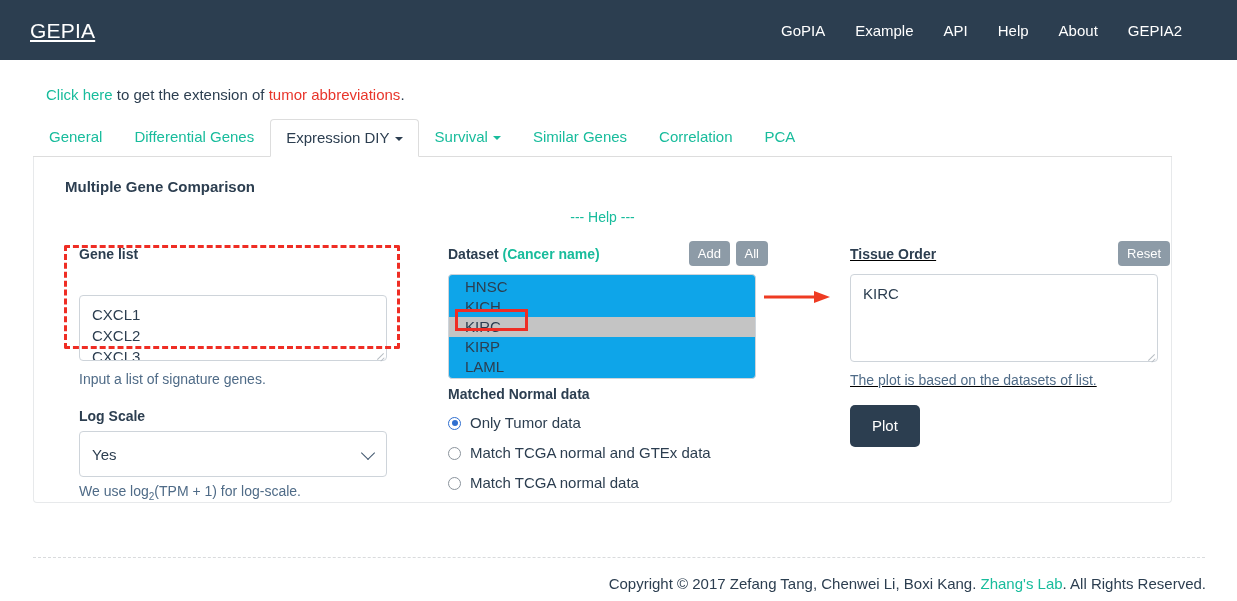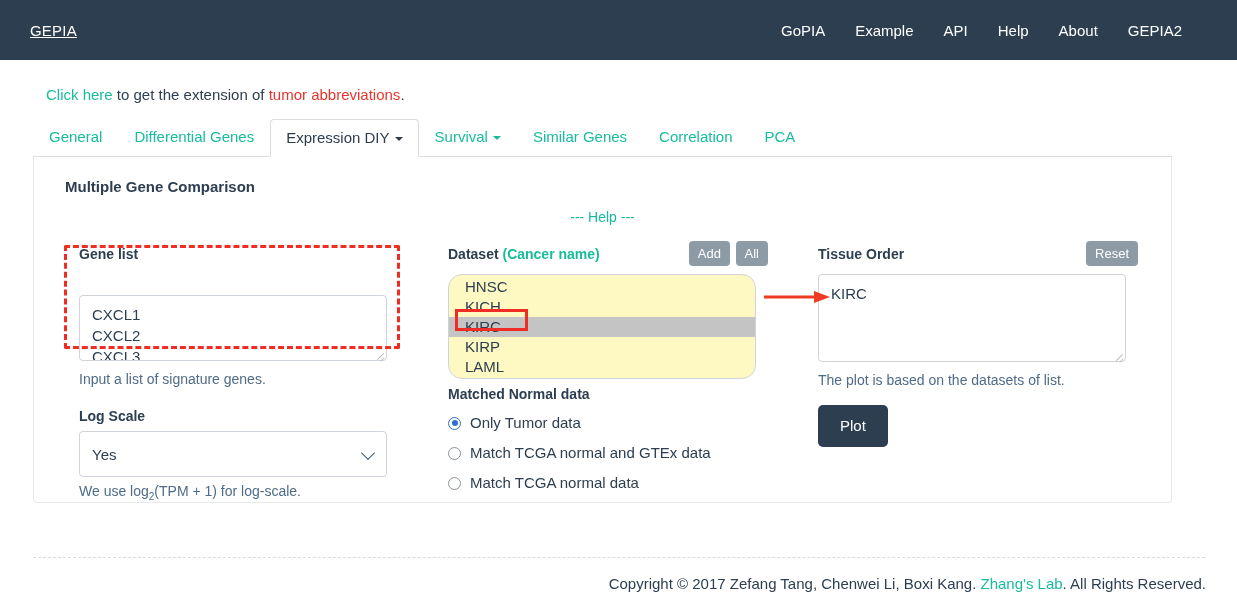--- a/index.html
+++ b/index.html
@@ -14,21 +14,21 @@
 
   
   .navbar {
     position: absolute; left: 0; top: 0;
     width: 1237px; height: 60px;
     background: #2c3e50;
     display: flex; align-items: center;
   }
   .brand {
     color: #ffffff;
-    font-size: 15px;
+    font-size: 21px;
     font-weight: 400;
     margin-left: 30px;
     letter-spacing: .2px;
     line-height: 1;
   }
   .nav-links {
     position: absolute; right: 40px; top: 0;
     height: 60px;
     display: flex; align-items: center;
   }
@@ -103,21 +103,21 @@
     text-align: center;
     font-size: 14px;
     color: #18bc9c;
     text-decoration: none;
   }
 
   
   .col { position: absolute; }
   .col-gene  { left: 45px;  top: 88px; width: 320px; }
   .col-data  { left: 414px; top: 88px; width: 320px; }
-  .col-order { left: 784px; top: 88px; width: 320px; }
+  .col-order { left: 816px; top: 88px; width: 320px; text-decoration: underline; }
 
   .field-label {
     font-size: 14px; font-weight: bold; color: #2c3e50;
     line-height: 18px;
     margin: 0 0 6px 0;
     display: block;
   }
   .field-label .sub { color: #18bc9c; }
 
   .txtarea {
@@ -179,22 +179,22 @@
     border-right: 1.6px solid #41576e;
     border-bottom: 1.6px solid #41576e;
     transform: rotate(45deg);
     pointer-events: none;
   }
 
   
   .listbox {
     width: 308px; height: 105px;
     border: 1px solid #ced4da;
-    border-radius: 14px;
-    background: #fef9c3;
+    border-radius: 4px;
+    background: #0ea5e9;
     padding: 2px 0 0 0;
     overflow: hidden;
     position: relative;
   }
   .list-item {
     font-size: 15px;
     color: #2c3e50;
     line-height: 18px;
     padding: 1px 0 1px 16px;
     white-space: nowrap;

